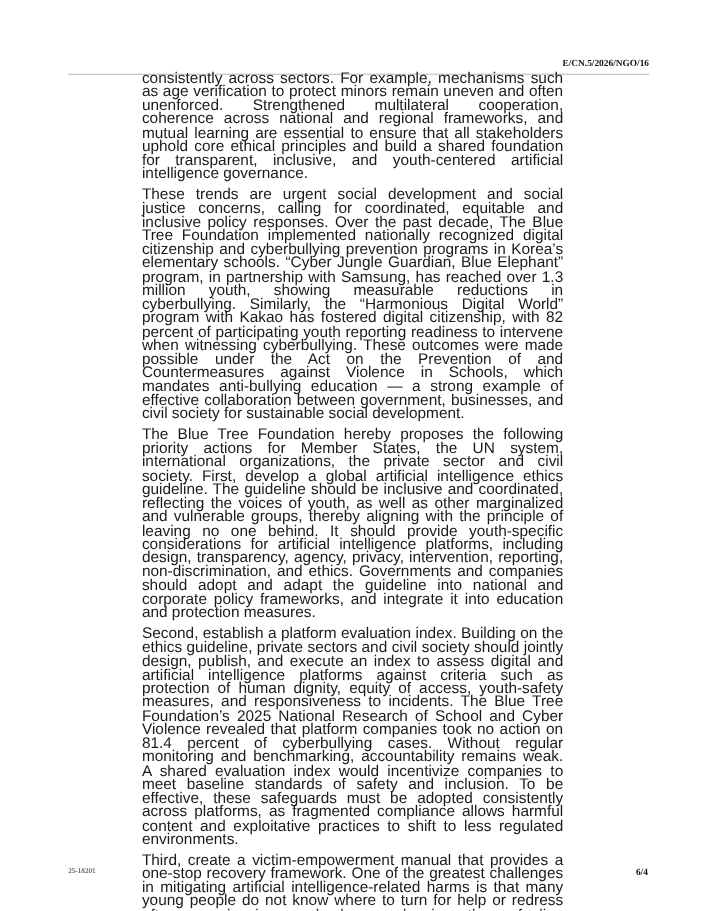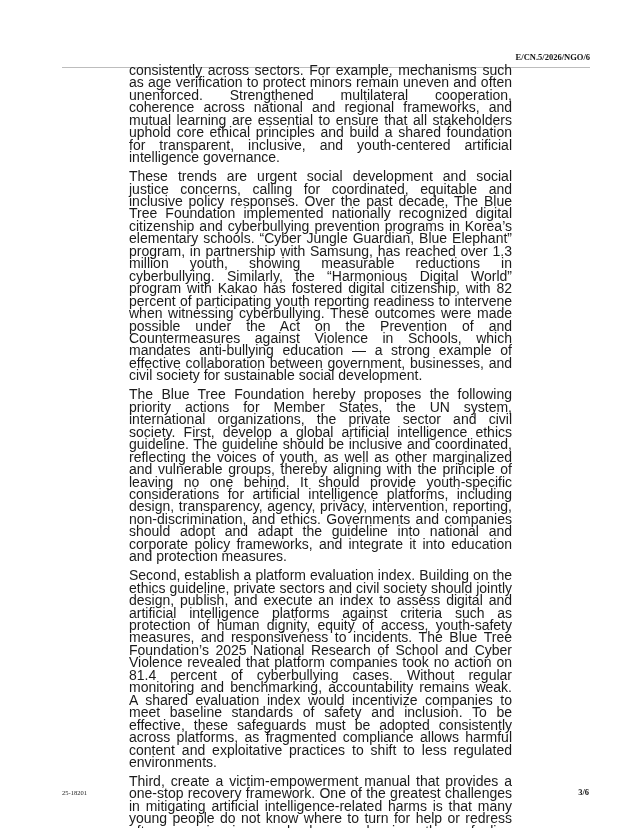--- a/index.html
+++ b/index.html
@@ -25,27 +25,27 @@
   }
   .footer-right {
     position: absolute; right: 51px; top: 787px;
     font-family: "Liberation Serif", serif; font-weight: bold; font-size: 8.5px; color: #111;
   }
 </style>
 </head>
 <body>
 
 <div class="page">
-  <div class="doc-symbol">E/CN.5/2026/NGO/6</div>
+  <div class="doc-symbol">E/CN.5/2026/NGO/16</div>
   <div class="header-rule"></div>
 
   <div class="body-text">
     <p>consistently across sectors. For example, mechanisms such as age verification to protect minors remain uneven and often unenforced. Strengthened multilateral cooperation, coherence across national and regional frameworks, and mutual learning are essential to ensure that all stakeholders uphold core ethical principles and build a shared foundation for transparent, inclusive, and youth-centered artificial intelligence governance.</p>
     <p>These trends are urgent social development and social justice concerns, calling for coordinated, equitable and inclusive policy responses. Over the past decade, The Blue Tree Foundation implemented nationally recognized digital citizenship and cyberbullying prevention programs in Korea’s elementary schools. “Cyber Jungle Guardian, Blue Elephant” program, in partnership with Samsung, has reached over 1.3 million youth, showing measurable reductions in cyberbullying. Similarly, the “Harmonious Digital World” program with Kakao has fostered digital citizenship, with 82 percent of participating youth reporting readiness to intervene when witnessing cyberbullying. These outcomes were made possible under the Act on the Prevention of and Countermeasures against Violence in Schools, which mandates anti-bullying education — a strong example of effective collaboration between government, businesses, and civil society for sustainable social development.</p>
     <p>The Blue Tree Foundation hereby proposes the following priority actions for Member States, the UN system, international organizations, the private sector and civil society. First, develop a global artificial intelligence ethics guideline. The guideline should be inclusive and coordinated, reflecting the voices of youth, as well as other marginalized and vulnerable groups, thereby aligning with the principle of leaving no one behind. It should provide youth-specific considerations for artificial intelligence platforms, including design, transparency, agency, privacy, intervention, reporting, non-discrimination, and ethics. Governments and companies should adopt and adapt the guideline into national and corporate policy frameworks, and integrate it into education and protection measures.</p>
     <p>Second, establish a platform evaluation index. Building on the ethics guideline, private sectors and civil society should jointly design, publish, and execute an index to assess digital and artificial intelligence platforms against criteria such as protection of human dignity, equity of access, youth-safety measures, and responsiveness to incidents. The Blue Tree Foundation’s 2025 National Research of School and Cyber Violence revealed that platform companies took no action on 81.4 percent of cyberbullying cases. Without regular monitoring and benchmarking, accountability remains weak. A shared evaluation index would incentivize companies to meet baseline standards of safety and inclusion. To be effective, these safeguards must be adopted consistently across platforms, as fragmented compliance allows harmful content and exploitative practices to shift to less regulated environments.</p>
     <p>Third, create a victim-empowerment manual that provides a one-stop recovery framework. One of the greatest challenges in mitigating artificial intelligence-related harms is that many young people do not know where to turn for help or redress after experiencing such harms, leaving them feeling unprotected and unsupported. The 2025 National Research of School and Cyber Violence indicates that 70 percent of parents were unaware of prevention programs. Ensuring accessible recovery mechanisms is therefore essential. A comprehensive manual should include preventive education, detection tools, remedial routes, and a one-stop total care system accessible globally. For instance, an international artificial intelligence hotline or coordinated network can be developed, enabling cross-border cooperation, data sharing, victim support, and perpetrator accountability programs.</p>
     <p>Lastly, education a high-level international body to advance coherent and ethical artificial intelligence governance. The Blue Tree Foundation is working to launch an</p>
   </div>
 
   <div class="footer-left">25-18201</div>
-  <div class="footer-right">3/6</div>
+  <div class="footer-right">6/4</div>
 </div>
 
 </body></html>

